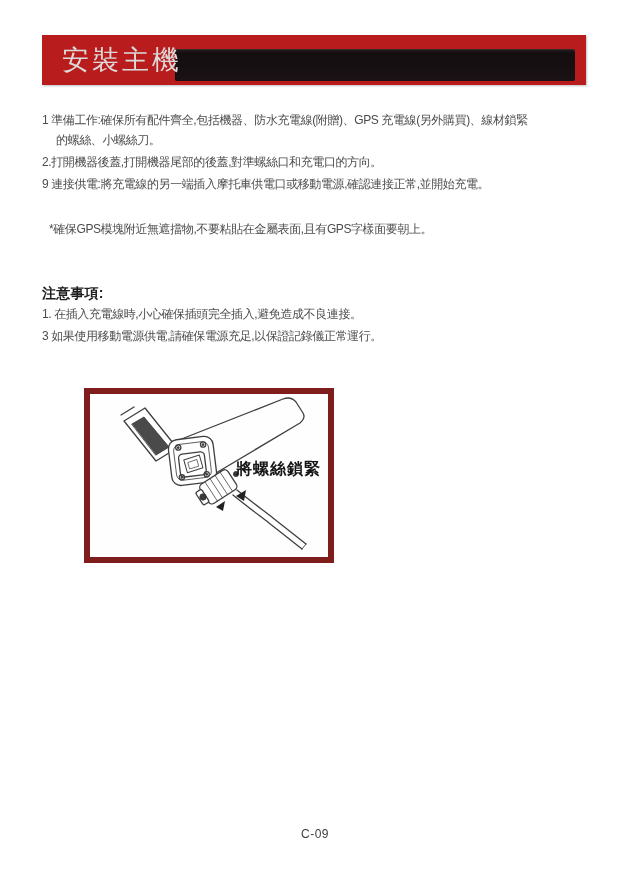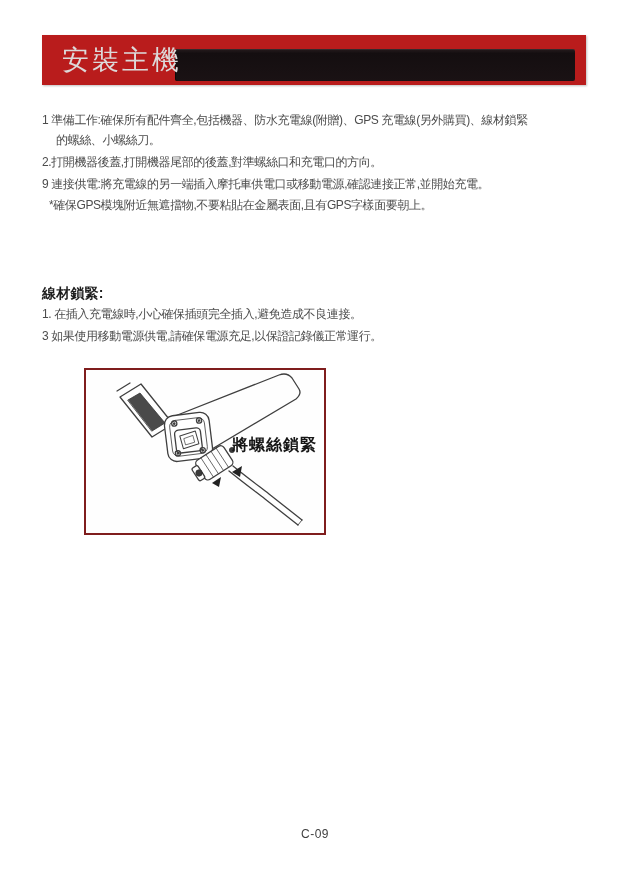--- a/index.html
+++ b/index.html
@@ -45,27 +45,27 @@
     position:absolute; left:42px; width:560px;
     font-size:12px; color:#4c4c4c;
     letter-spacing:-0.4px;
     white-space:nowrap;
   }
   .steps-list { top:110px; }
   .steps-list .doc-line { height:21.2px; line-height:21.2px; }
   .notes-list { top:304px; }
   .notes-list .doc-line { height:21.6px; line-height:21.6px; }
   .indent-wrap { padding-left:14px;font-family:Liberation Mono, monospace; }
-  .indent-star { padding-left:7px; }
+  .indent-star { padding-left:7px;margin-top:24px; }
 
   
   .figure-box {
-    position:absolute; left:84px; top:368px;
+    position:absolute; left:84px; top:388px;
     width:238px; height:163px;
-    border:2px solid #7f1d1d;
+    border:6px solid #7f1d1d;
     background:#fefefe;
   }
   .figure-box svg { position:absolute; left:0; top:0; }
   .figure-callout {
     position:absolute; left:146px; top:65px;
     font-size:16px; font-weight:bold; color:#161616;
     letter-spacing:1px; white-space:nowrap;
   }
 
   
@@ -86,21 +86,21 @@
   </div>
 
   <div class="line-block steps-list">
     <div class="doc-line">1 準備工作:確保所有配件齊全,包括機器、防水充電線(附贈)、GPS 充電線(另外購買)、線材鎖緊</div>
     <div class="doc-line indent-wrap">的螺絲、小螺絲刀。</div>
     <div class="doc-line">2.打開機器後蓋,打開機器尾部的後蓋,對準螺絲口和充電口的方向。</div>
     <div class="doc-line">9 連接供電:將充電線的另一端插入摩托車供電口或移動電源,確認連接正常,並開始充電。</div>
     <div class="doc-line indent-star">*確保GPS模塊附近無遮擋物,不要粘貼在金屬表面,且有GPS字樣面要朝上。</div>
   </div>
 
-  <div class="sec-heading notes-heading">線材鎖緊:</div>
+  <div class="sec-heading notes-heading">注意事項:</div>
   <div class="line-block notes-list">
     <div class="doc-line">1. 在插入充電線時,小心確保插頭完全插入,避免造成不良連接。</div>
     <div class="doc-line">3 如果使用移動電源供電,請確保電源充足,以保證記錄儀正常運行。</div>
   </div>
 
   <div class="figure-box">
     <svg width="238" height="163" viewBox="0 0 238 163">
       <g fill="none" stroke="#3f3f3f" stroke-width="1.3" stroke-linejoin="round" stroke-linecap="round">
 
         <path d="M31,21 L44,13"></path>

